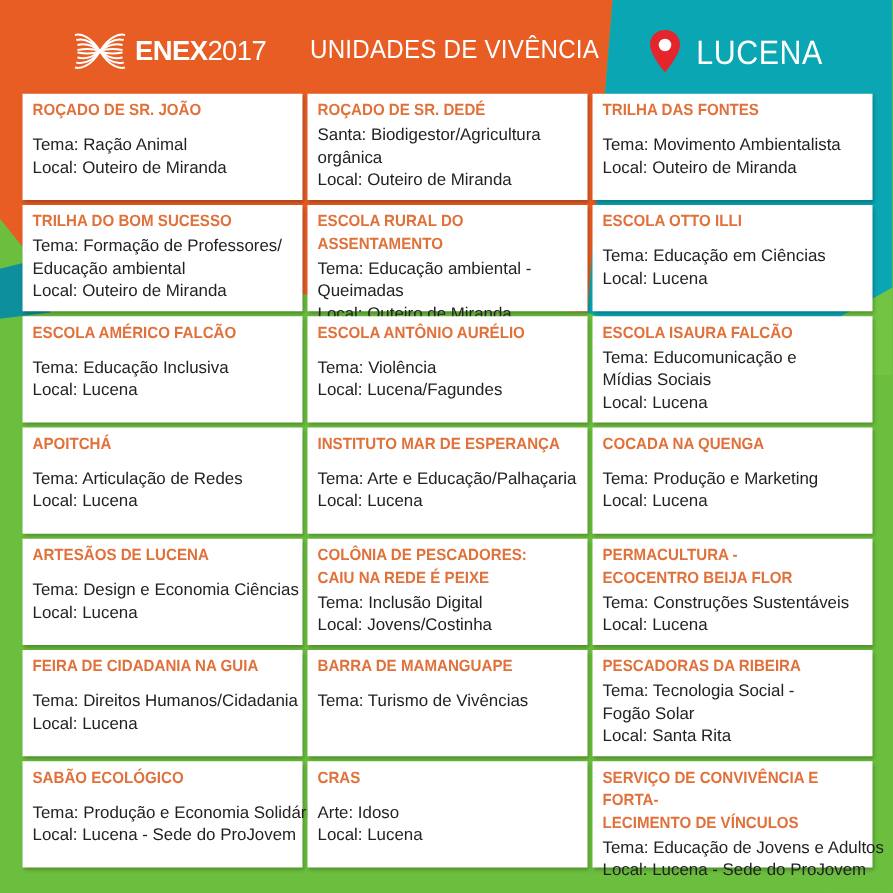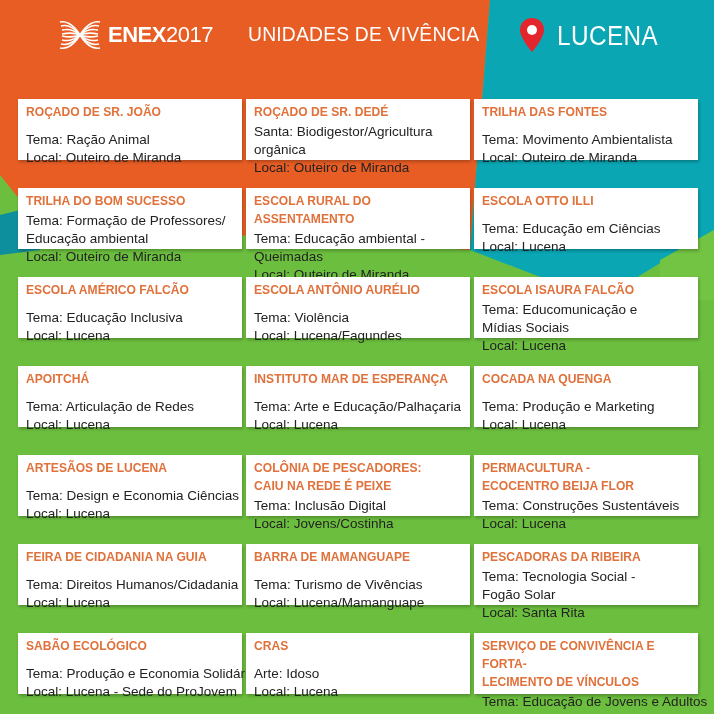--- a/index.html
+++ b/index.html
@@ -3,21 +3,21 @@
   <meta charset="utf-8">
   <style>
     html, body { margin: 0; padding: 0; }
     body {
       width: 714px; height: 714px; overflow: hidden; position: relative;
       font-family: "DejaVu Sans", sans-serif;
       background: #6cbf3e;
     }
     .bg { position: absolute; inset: 0; z-index: 0; }
     .header {
-      position: absolute; left: 0; top: 0; width: 594px; height: 72px; z-index: 2;
+      position: absolute; left: 0; top: 6px; width: 594px; height: 72px; z-index: 2;
     }
     .logo {
       position: absolute; left: 58px; top: 18px; display: flex; align-items: center;
     }
     .logo-mark { width: 44px; height: 34px; }
     .logo-text {
       color: #fff; font-family: "Liberation Sans", sans-serif; font-size: 22px;
       margin-left: 6px; letter-spacing: -0.5px;
     }
     .logo-text b { font-weight: bold; }
@@ -37,21 +37,21 @@
     }
     .grid {
       position: absolute; left: 18px; top: 75px; z-index: 2;
       display: grid; grid-template-columns: 224px 224px 224px;
       grid-template-rows: 85px 85px 85px 85px 85px 85px 85px;
       column-gap: 4px; row-gap: 4px;
     }
     .card {
       background: #fff; box-sizing: border-box; padding: 4px 8px 0 8px;
       box-shadow: 1px 2px 3px rgba(0,0,0,0.25);
-      display: flex; flex-direction: column; margin-top: 24px;
+      display: flex; flex-direction: column;
     }
     .card-title {
       color: #e0713a; font-family: "Liberation Sans", sans-serif; font-weight: bold;
       font-size: 13px; line-height: 18px; text-transform: uppercase; white-space: pre-line;
       transform: scaleX(0.93); transform-origin: left center; width: 108%;
     }
     .card-body {
       color: #222; font-family: "Liberation Sans", sans-serif; font-size: 13.5px;
       line-height: 18px; margin-top: 2px;
     }
@@ -221,21 +221,20 @@
       <div class="card-title">FEIRA DE CIDADANIA NA GUIA</div>
       <div class="card-body">
         <span class="line">Tema: Direitos Humanos/Cidadania</span>
         <span class="line">Local: Lucena</span>
       </div>
     </div>
     <div class="card gap">
       <div class="card-title">BARRA DE MAMANGUAPE</div>
       <div class="card-body">
         <span class="line">Tema: Turismo de Vivências</span>
-        <span class="line">Local: Lucena/Mamanguape</span>
       </div>
     </div>
     <div class="card">
       <div class="card-title">PESCADORAS DA RIBEIRA</div>
       <div class="card-body">
         <span class="line">Tema: Tecnologia Social -</span>
         <span class="line">Fogão Solar</span>
         <span class="line">Local: Santa Rita</span>
       </div>
     </div>

